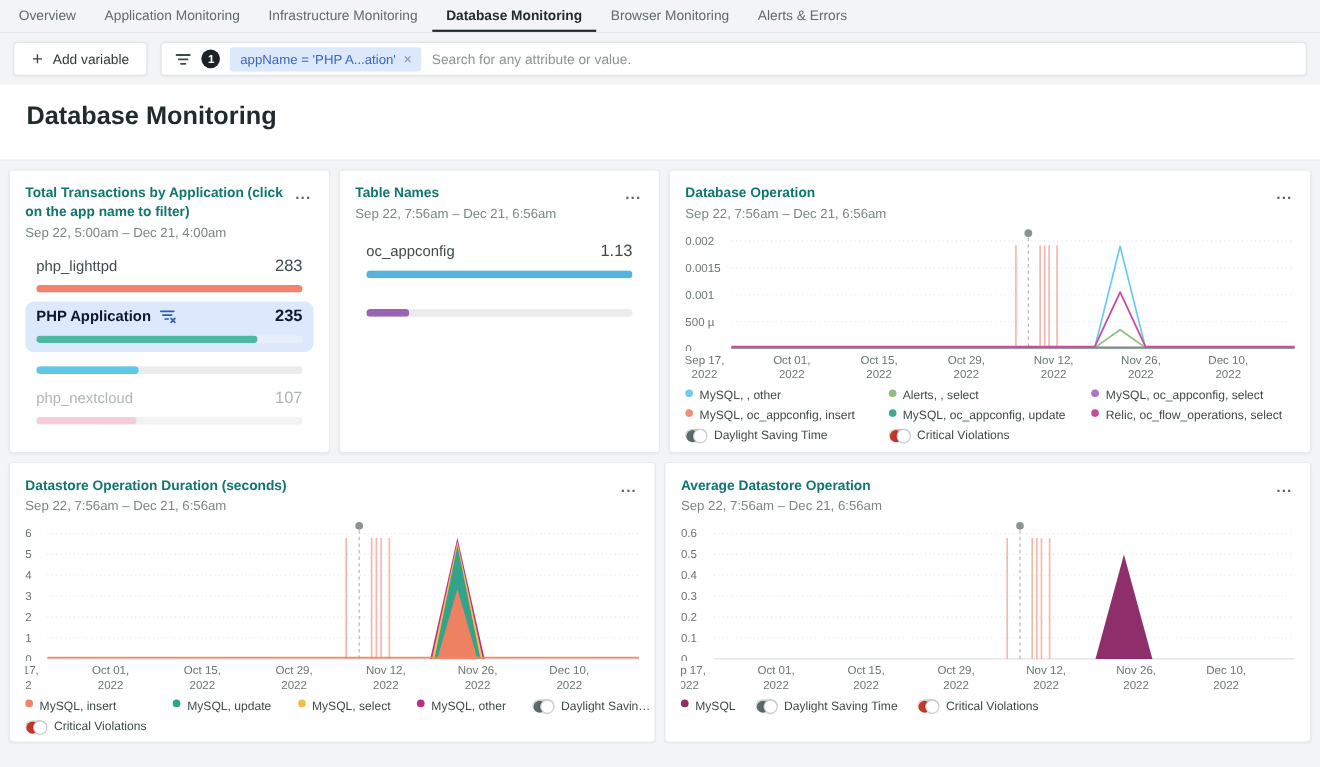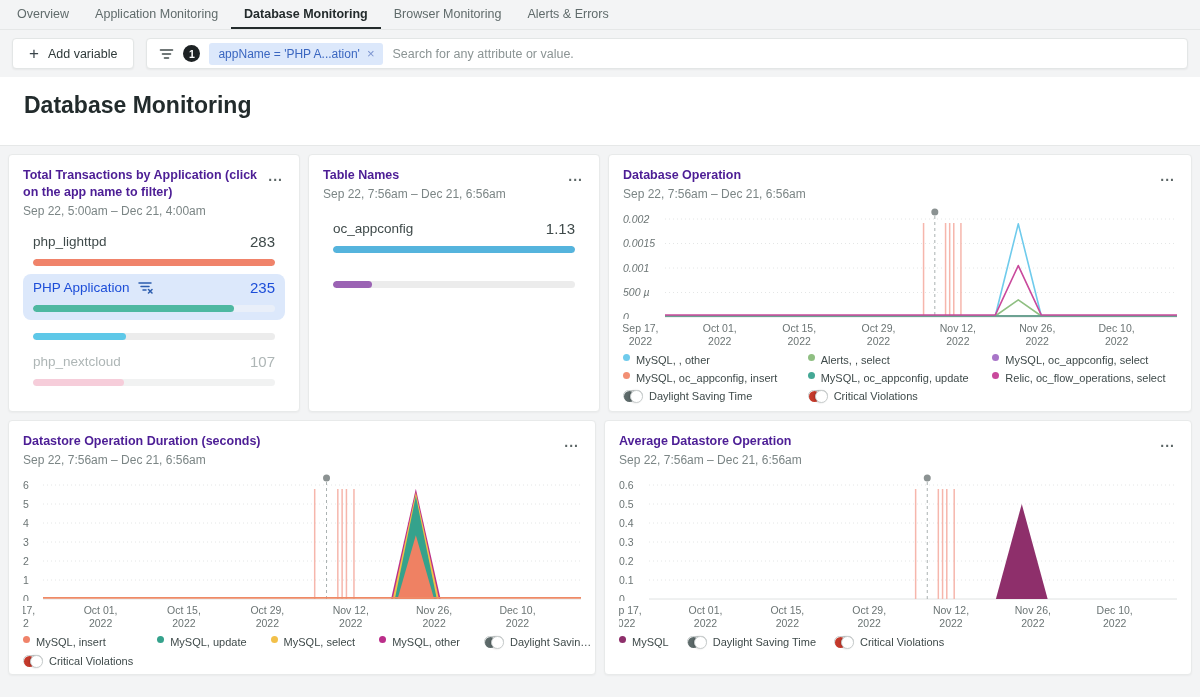--- a/index.html
+++ b/index.html
@@ -27,44 +27,44 @@
   .page-sub { font-size:12.5px; color:#39444a; }
 
   
   main { padding:8px; display:flex; flex-direction:column; gap:8px; }
   .row1 { display:grid; grid-template-columns:292px 292px 1fr; gap:8px; }
   .row2 { display:grid; grid-template-columns:1fr 1fr; gap:8px; }
   .panel { background:#fff; border:1px solid #e8eaea; border-radius:4px; padding:12px 14px; box-shadow:0 1px 2px rgba(0,0,0,.04); overflow:hidden; }
   .row1 .panel { height:258px; }
   .row2 .panel { height:255px; }
   .panel-head { display:flex; justify-content:space-between; align-items:flex-start; }
-  .p-title { font-size:12.5px; font-weight:bold; color:#4c1d95; line-height:1.35; }
+  .p-title { font-size:12.5px; font-weight:bold; color:#0f766e; line-height:1.35; }
   .p-range { font-size:12px; color:#7b8585; margin-top:3px; }
   .p-menu { color:#5c6666; font-size:14px; font-weight:bold; letter-spacing:1px; cursor:pointer; line-height:1; padding:2px 2px; }
 
   
   .rows { margin-top:10px; }
   .bar-row { padding:5px 10px 8px; border-radius:8px; cursor:pointer; }
   .br-head { display:flex; justify-content:space-between; align-items:center; }
   .br-name { font-size:13.5px; color:#3f4a4a; display:flex; align-items:center; gap:8px; min-height:18px; }
   .br-val { font-size:15px; color:#3f4a4a; }
   .br-track { height:7px; border-radius:4px; background:#ececec; margin-top:8px; overflow:hidden; }
   .br-fill { height:100%; border-radius:4px; }
   .bar-row.sel { background:#dce8fb; }
-  .bar-row.sel .br-name, .bar-row.sel .br-val { color:#1d4ed8; font-weight:400; }
+  .bar-row.sel .br-name, .bar-row.sel .br-val { color:#0f172a; font-weight:700; }
   .bar-row.sel .br-track { background:#e9eff9; }
   .bar-row.faded .br-name, .bar-row.faded .br-val { color:#aeb6b6; }
   .bar-row.faded .br-track { background:#f1f2f2; }
   .p2 .bar-row { padding:9px 10px 11px; }
 
   
   .chart { margin-top:6px; }
   .plot { position:relative; }
   .plot svg { position:absolute; left:0; top:0; }
-  .plot-h112 { height:112px;font-style:italic; }
+  .plot-h112 { height:112px; }
   .plot-h128 { height:128px; }
   .xaxis { position:relative; height:27px; overflow:hidden; }
   .xlab { position:absolute; top:3px; transform:translateX(-50%); text-align:center; font-size:10.5px; color:#6b7474; line-height:1.25; white-space:nowrap; }
 
   
   .legend { margin-top:8px; }
   .legend-grid3 { display:grid; grid-template-columns:1fr 1fr 1fr; row-gap:6px; }
   .legend-grid5 { display:grid; grid-template-columns:repeat(5,max-content); column-gap:24px; row-gap:7px; }
   .legend-flex { display:flex; gap:18px; }
   .legend-item { display:flex; align-items:flex-start; gap:6px; cursor:pointer; min-width:0; }
@@ -75,20 +75,21 @@
   .tg::before { content:""; position:absolute; left:0; top:0; width:11px; height:11px; border-radius:50%; background:var(--tgc,#5d6a6a); }
   .tg::after { content:""; position:absolute; right:-1px; top:-1px; width:11px; height:11px; border-radius:50%; background:#fff; border:1px solid #c9cece; box-shadow:-1px 0 2px rgba(0,0,0,.18); }
   .tg.red { --tgc:#c4392b; }
 </style>
 </head>
 <body>
 
 <nav class="topnav">
     <div class="tab">Overview</div>
     <div class="tab">Application Monitoring</div>
+    <div class="tab">Infrastructure Monitoring</div>
     <div class="tab active">Database Monitoring</div>
     <div class="tab">Browser Monitoring</div>
     <div class="tab">Alerts &amp; Errors</div>
   </nav>
 
 <div class="filter-row">
   <button class="add-var">
     <span class="plus">+</span>
     <span>Add variable</span>
   </button>

